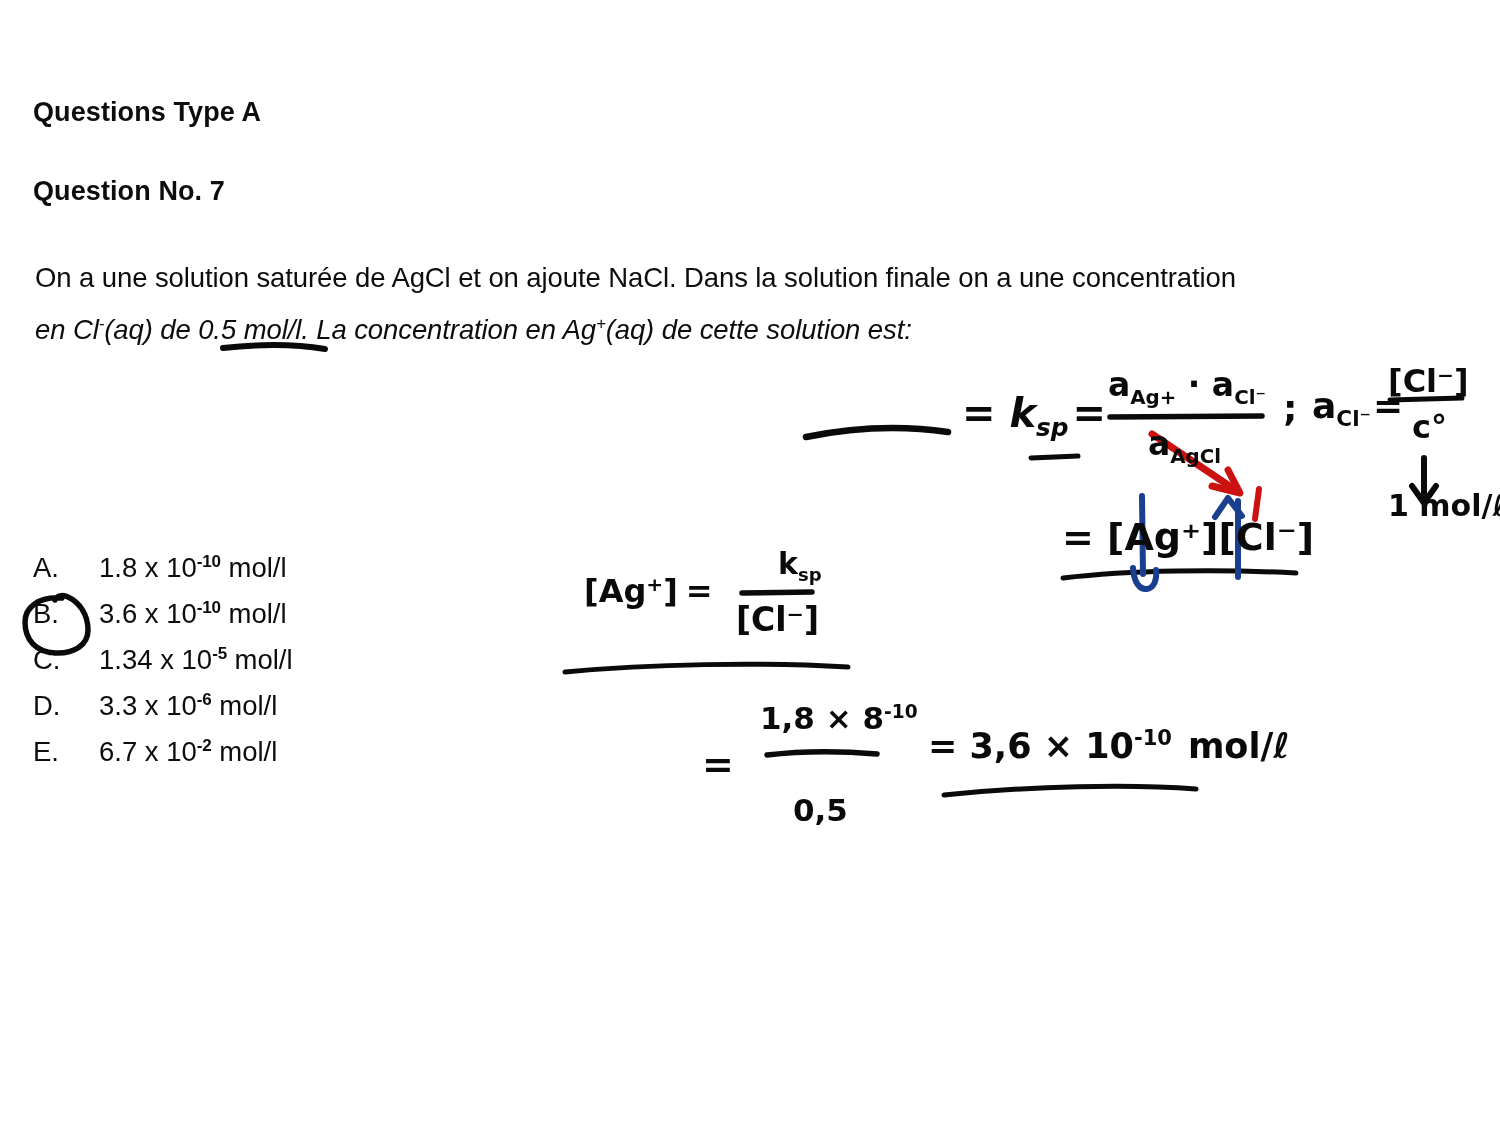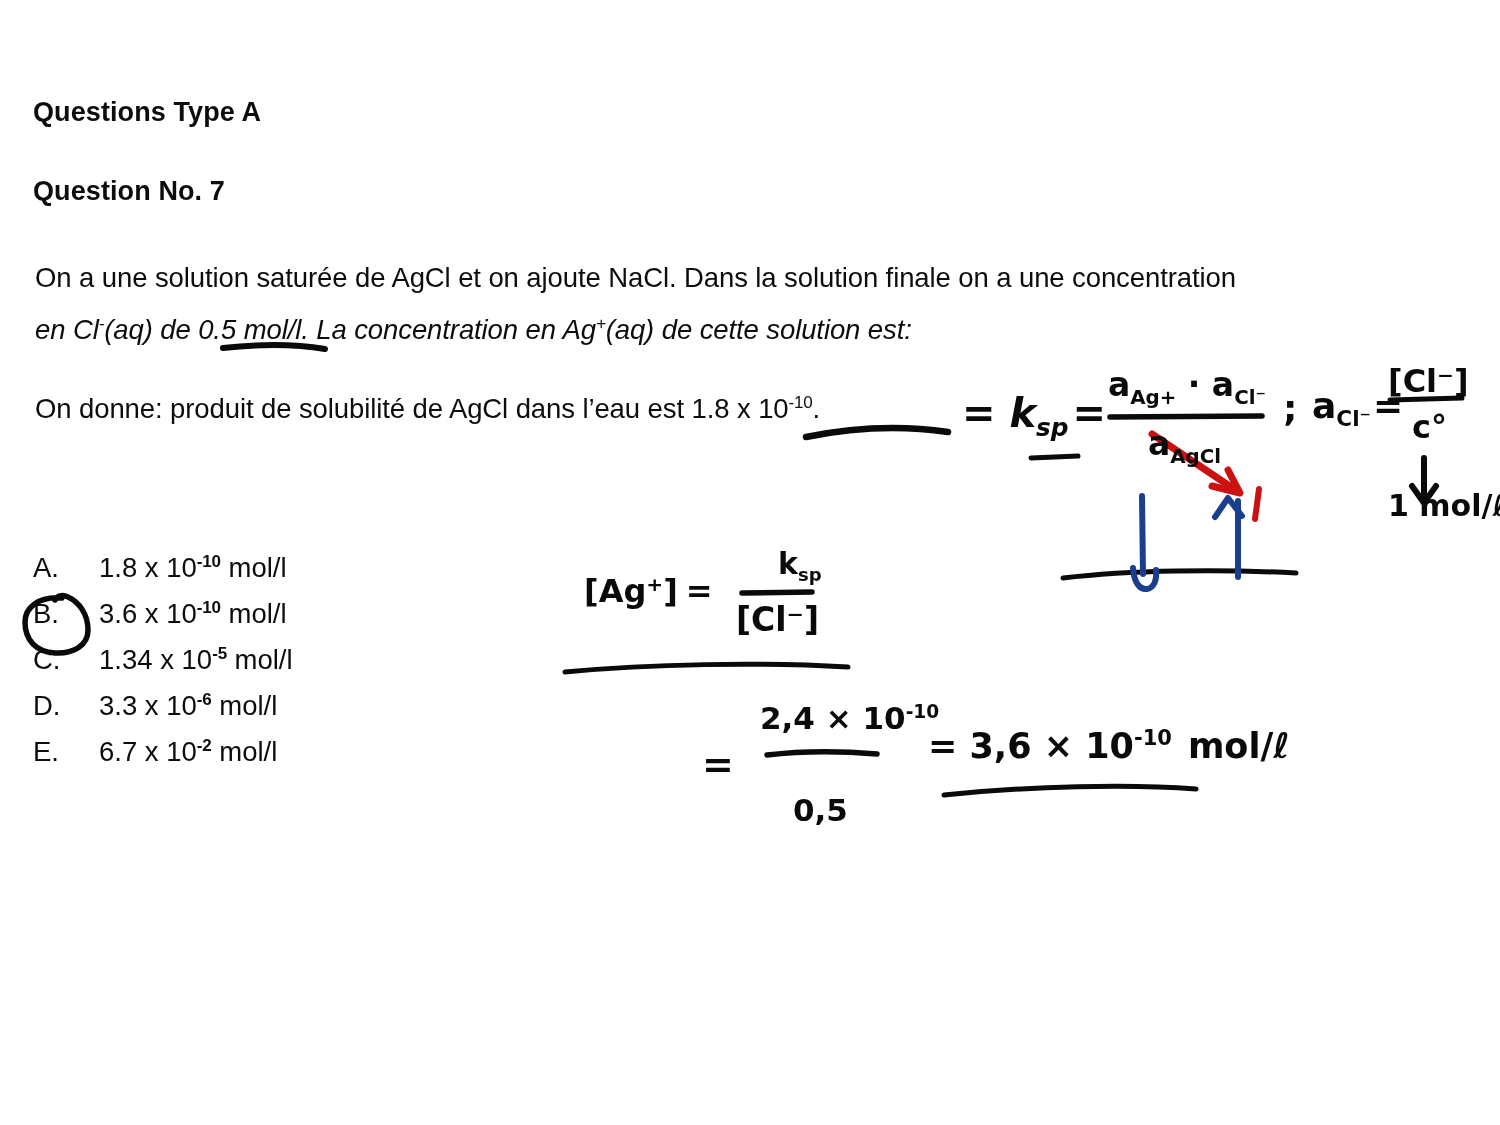--- a/index.html
+++ b/index.html
@@ -113,21 +113,20 @@
   <div class="printed">
 
     <div class="t heading" style="left:33px; top:99px;">Questions Type A</div>
 
     <div class="t heading" style="left:33px; top:178px;">Question No. 7</div>
 
     <div class="t body-line" style="left:35px; top:264px;">On a une solution saturée de AgCl et on ajoute NaCl. Dans la solution finale on a une concentration</div>
 
     <div class="t body-line" style="left:35px; top:316px;font-style:italic;"><span>en Cl</span><sup class="thin">-</sup><span>(aq) de 0.5 mol/l. La concentration en Ag</span><sup class="thin">+</sup><span>(aq) de cette solution est:</span></div>
 
-    <div class="t body-line" style="left:35px; top:395px;"><span>On donne: produit de solubilité de AgCl dans l’eau est 1.8 x 10</span><sup class="thin">-10</sup><span>.</span></div>
   </div>
 
   <div class="options">
 
     <div class="opt-row">
       <span class="opt-letter">A.</span>
       <span class="opt-text"><span>1.8 x 10</span><sup class="sp">-10</sup><span> mol/l</span></span>
     </div>
 
     <div class="opt-row">
@@ -203,28 +202,29 @@
 
     <div class="hw" style="left:1283px; top:388px; font-size:36px;">;</div>
 
     <div class="hw" style="left:1312px; top:385px; font-size:36px;"><span>a</span><sub>Cl⁻</sub><span style="margin-left:2px;">=</span></div>
 
     <div class="hw" style="left:1388px; top:362px; font-size:32px;">[Cl⁻]</div>
     <div class="hw" style="left:1412px; top:408px; font-size:32px;">c°</div>
 
     <div class="hw" style="left:1388px; top:488px; font-size:30px;">1 mol/ℓ</div>
 
+    <div class="hw" style="left:1062px; top:515px; font-size:38px;">= [Ag⁺][Cl⁻]</div>
 
     <div class="hw" style="left:584px; top:572px; font-size:32px;"><span>[Ag⁺]</span><span style="margin-left:8px;">=</span></div>
 
     <div class="hw" style="left:778px; top:546px; font-size:30px;"><span>k</span><sub>sp</sub></div>
     <div class="hw" style="left:736px; top:600px; font-size:33px;">[Cl⁻]</div>
 
     <div class="hw" style="left:702px; top:742px; font-size:38px;">=</div>
 
-    <div class="hw" style="left:760px; top:700px; font-size:31px;"><span>2,4 × 10</span><sup>-10</sup></div>
+    <div class="hw" style="left:760px; top:700px; font-size:31px;"><span>1,8 × 8</span><sup>-10</sup></div>
 
     <div class="hw" style="left:793px; top:792px; font-size:31px;">0,5</div>
 
     <div class="hw" style="left:928px; top:726px; font-size:35px;"><span>= 3,6 × 10</span><sup>-10</sup><span style="margin-left:16px;">mol/ℓ</span></div>
   </div>
 
 </div>
 
 </body></html>

